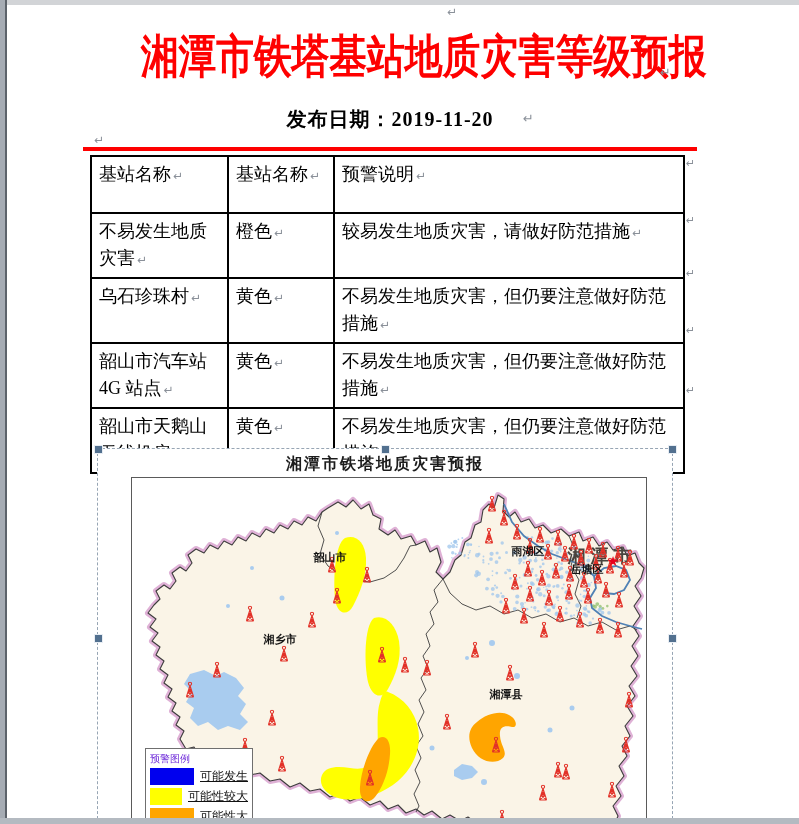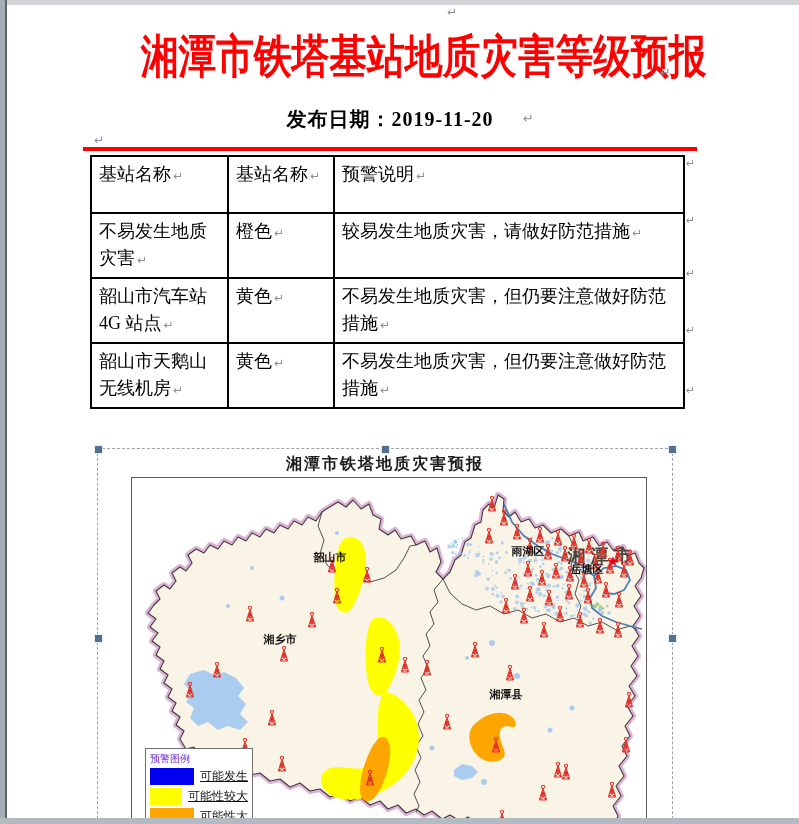--- a/index.html
+++ b/index.html
@@ -120,20 +120,25 @@
   <tbody>
       <tr>
         <td><span>基站名称</span><span class="pmark">↵</span></td>
         <td><span>基站名称</span><span class="pmark">↵</span></td>
         <td><span>预警说明</span><span class="pmark">↵</span></td>
       </tr>
       <tr>
         <td class="cell-station"><span>不易发生地质灾害</span><span class="pmark">↵</span></td>
         <td class="cell-level"><span>橙色</span><span class="pmark">↵</span></td>
         <td class="cell-description"><span>较易发生地质灾害，请做好防范措施</span><span class="pmark">↵</span></td>
+      </tr>
+      <tr>
+        <td class="cell-station"><span>乌石珍珠村</span><span class="pmark">↵</span></td>
+        <td class="cell-level"><span>黄色</span><span class="pmark">↵</span></td>
+        <td class="cell-description"><span>不易发生地质灾害，但仍要注意做好防范措施</span><span class="pmark">↵</span></td>
       </tr>
       <tr>
         <td class="cell-station"><span>韶山市汽车站 4G 站点</span><span class="pmark">↵</span></td>
         <td class="cell-level"><span>黄色</span><span class="pmark">↵</span></td>
         <td class="cell-description"><span>不易发生地质灾害，但仍要注意做好防范措施</span><span class="pmark">↵</span></td>
       </tr>
       <tr>
         <td class="cell-station"><span>韶山市天鹅山无线机房</span><span class="pmark">↵</span></td>
         <td class="cell-level"><span>黄色</span><span class="pmark">↵</span></td>
         <td class="cell-description"><span>不易发生地质灾害，但仍要注意做好防范措施</span><span class="pmark">↵</span></td>

